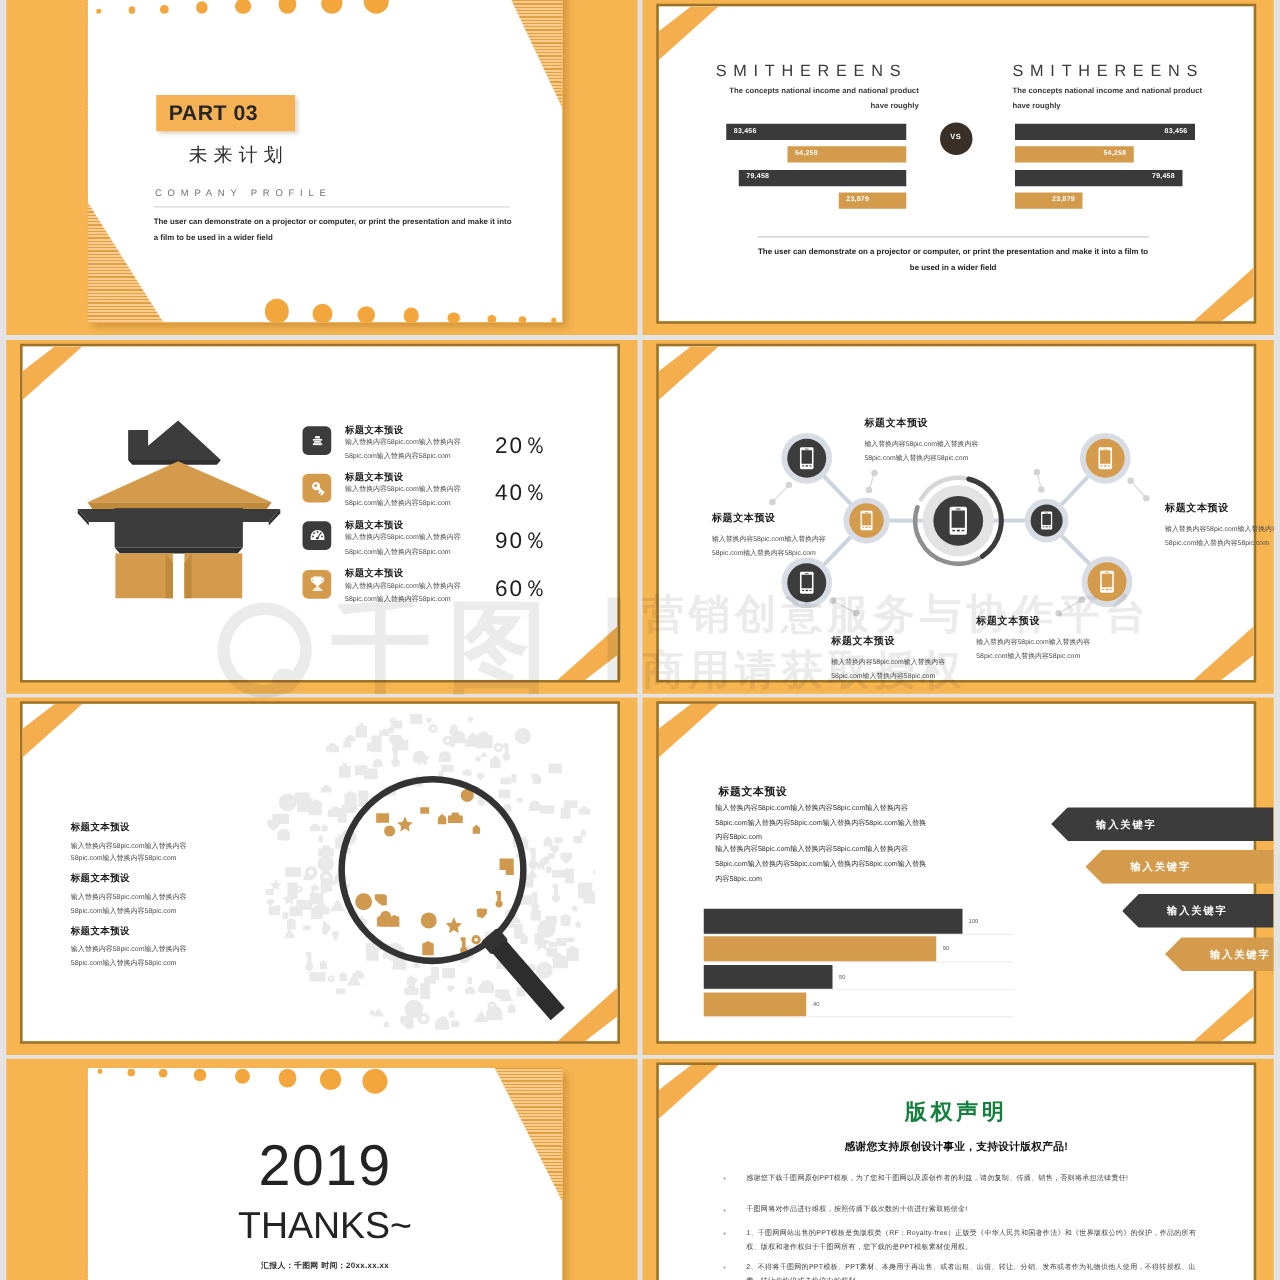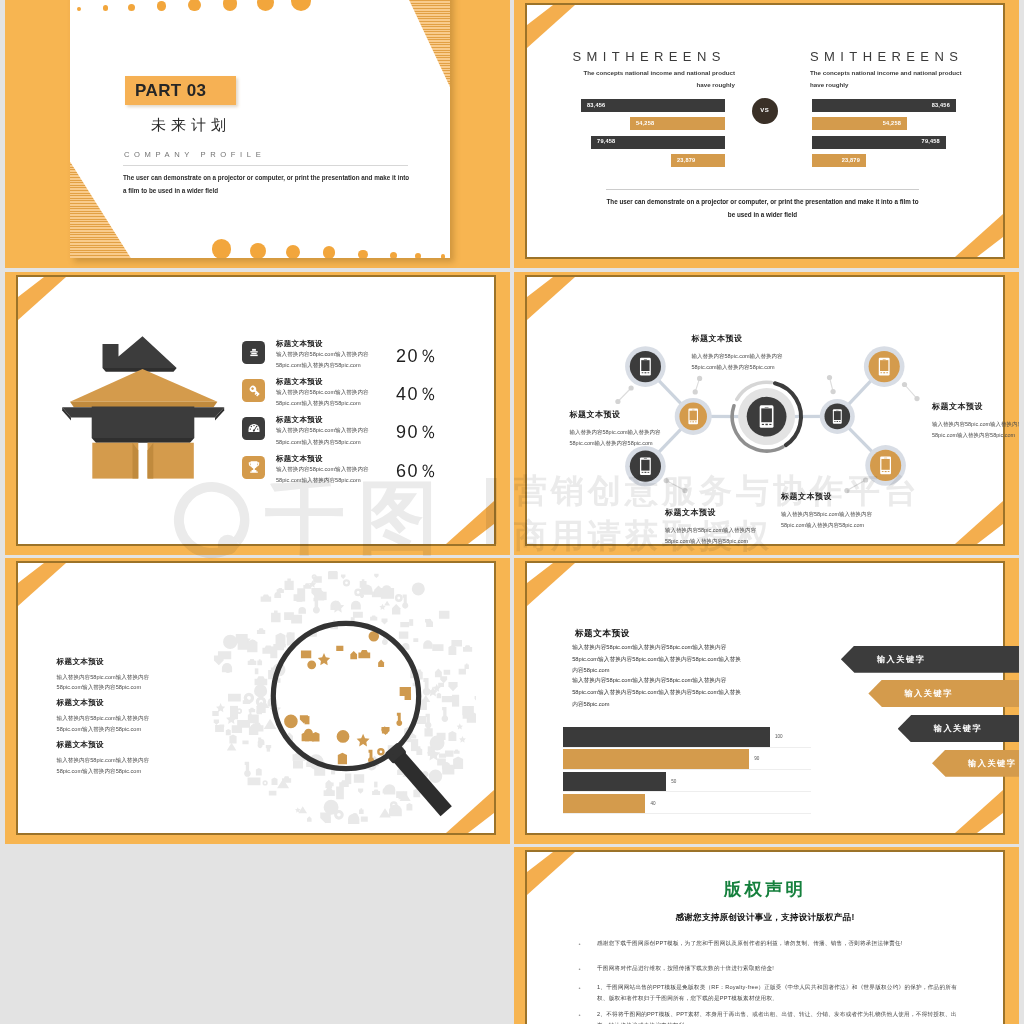--- a/index.html
+++ b/index.html
@@ -713,20 +713,39 @@
         </div>
         <div class="karrow" style="left:383.7px;top:157.1px;width:121.3px;background:#3c3c3c;clip-path:polygon(0 50%,13.5px 0,100% 0,100% 100%,13.5px 100%);">
           <span style="margin-left:36px;">输入关键字</span>
         </div>
         <div class="karrow" style="left:418px;top:191.5px;width:87.0px;background:#d49b4c;clip-path:polygon(0 50%,13.5px 0,100% 0,100% 100%,13.5px 100%);">
           <span style="margin-left:36px;">输入关键字</span>
         </div>
       </div>
   </div>
 
+  <div class="panel" id="p7" style="left:5px;top:847px;width:505px;height:177px;">
+    <div class="slide" id="s7">
+      <div class="hatchbg hatch"></div>
+      <div class="paper"></div>
+      <div class="dotrow" id="s7dotsTop">
+          <div class="dot" style="left:8.399999999999999px;top:1.1px;width:3.6px;height:3.6px;"></div>
+          <div class="dot" style="left:32.300000000000004px;top:1.1px;width:5.6px;height:5.6px;"></div>
+          <div class="dot" style="left:56.95px;top:1.1px;width:7.1px;height:7.1px;"></div>
+          <div class="dot" style="left:85.4px;top:1.1px;width:9.6px;height:9.6px;"></div>
+          <div class="dot" style="left:117.9px;top:1.1px;width:12.2px;height:12.2px;"></div>
+          <div class="dot" style="left:152.65px;top:1.1px;width:14.7px;height:14.7px;"></div>
+          <div class="dot" style="left:185.65px;top:1.1px;width:17.3px;height:17.3px;"></div>
+          <div class="dot" style="left:219.75px;top:1.1px;width:20.3px;height:20.3px;"></div>
+        </div>
+      <div class="year">2019</div>
+      <div class="thx">THANKS~</div>
+      <div class="meta">汇报人：千图网  时间：20xx.xx.xx</div>
+    </div>
+  </div>
   <div class="panel" id="p8" style="left:514px;top:847px;width:505px;height:177px;">
     <div class="fslide" id="s8" style="left:13px;top:5px;width:476px;height:190px;">
       <div class="cornTL"></div>
       <div class="cptitle">版权声明</div>
       <div class="cpsub">感谢您支持原创设计事业，支持设计版权产品!</div>
       <div id="s8bullets">
           <div class="cpb" style="top:86px;"><i>•</i>感谢您下载千图网原创PPT模板，为了您和千图网以及原创作者的利益，请勿复制、传播、销售，否则将承担法律责任!</div>
           <div class="cpb" style="top:111px;"><i>•</i>千图网将对作品进行维权，按照传播下载次数的十倍进行索取赔偿金!</div>
           <div class="cpb" style="top:130px;"><i>•</i>1、千图网网站出售的PPT模板是免版权类（RF：Royalty-free）正版受《中华人民共和国著作法》和《世界版权公约》的保护，作品的所有权、版权和著作权归于千图网所有，您下载的是PPT模板素材使用权。</div>
           <div class="cpb" style="top:157px;"><i>•</i>2、不得将千图网的PPT模板、PPT素材、本身用于再出售、或者出租、出借、转让、分销、发布或者作为礼物供他人使用，不得转授权、出素、转让肯协议或走协议中的权利</div>

